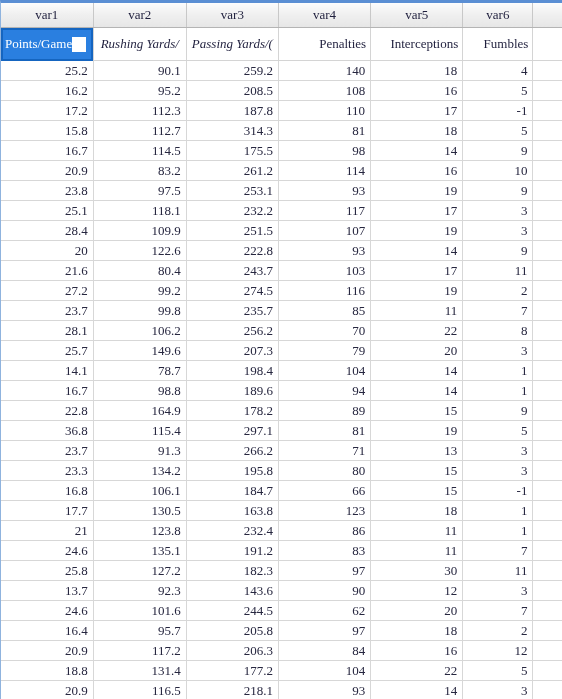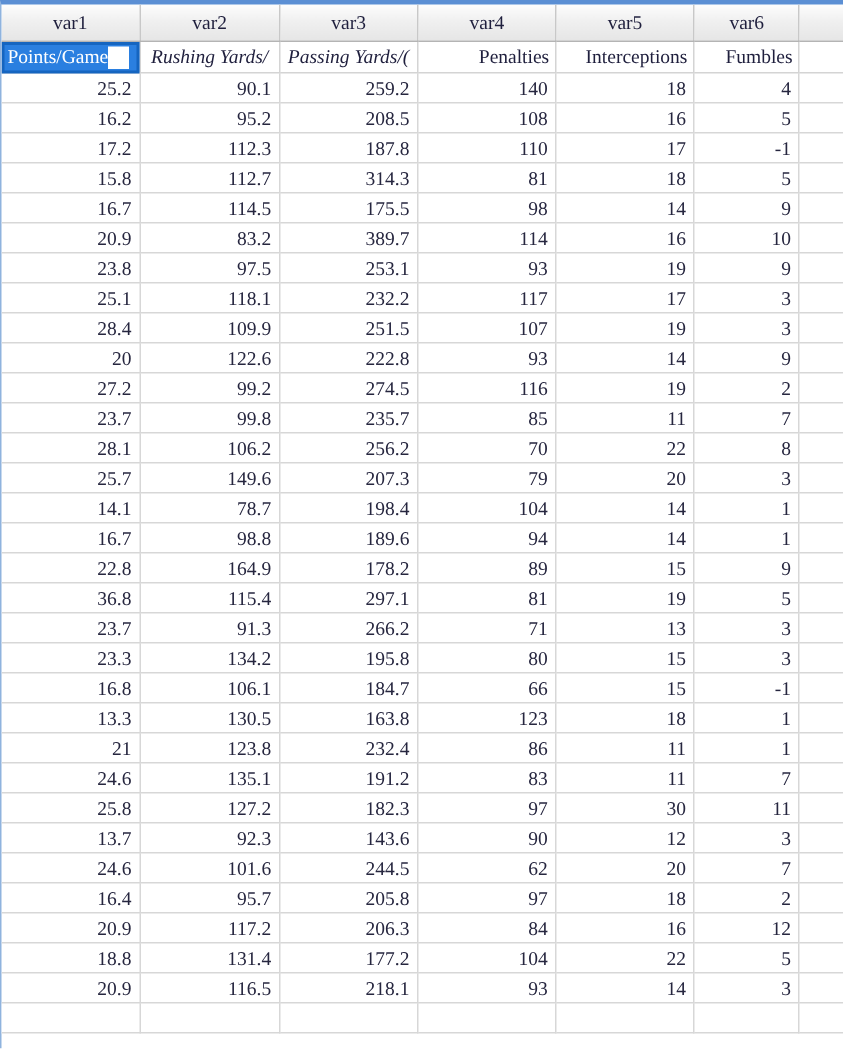--- a/index.html
+++ b/index.html
@@ -48,21 +48,21 @@
     box-sizing: border-box;
     white-space: nowrap;
     overflow: hidden;
   }
   tr.colhead th.filler {
     border-right: none;
   }
 
   
   tr.namerow td {
-    height: 21px;
+    height: 33px;
     padding: 0 4px;
     box-sizing: border-box;
     border-right: 1px solid #d4d4d4;
     border-bottom: 1px solid #d4d4d4;
     white-space: nowrap;
     overflow: hidden;
     text-align: right;
     background: #ffffff;
     font-size: 13px;
     color: #1f1f3d;
@@ -201,21 +201,21 @@
           <td>114.5</td>
           <td>175.5</td>
           <td>98</td>
           <td>14</td>
           <td>9</td>
           <td class="filler"></td>
         </tr>
         <tr class="datarow">
           <td>20.9</td>
           <td>83.2</td>
-          <td>389.7</td>
+          <td>261.2</td>
           <td>114</td>
           <td>16</td>
           <td>10</td>
           <td class="filler"></td>
         </tr>
         <tr class="datarow">
           <td>23.8</td>
           <td>97.5</td>
           <td>253.1</td>
           <td>93</td>
@@ -244,20 +244,29 @@
         <tr class="datarow">
           <td>20</td>
           <td>122.6</td>
           <td>222.8</td>
           <td>93</td>
           <td>14</td>
           <td>9</td>
           <td class="filler"></td>
         </tr>
         <tr class="datarow">
+          <td>21.6</td>
+          <td>80.4</td>
+          <td>243.7</td>
+          <td>103</td>
+          <td>17</td>
+          <td>11</td>
+          <td class="filler"></td>
+        </tr>
+        <tr class="datarow">
           <td>27.2</td>
           <td>99.2</td>
           <td>274.5</td>
           <td>116</td>
           <td>19</td>
           <td>2</td>
           <td class="filler"></td>
         </tr>
         <tr class="datarow">
           <td>23.7</td>
@@ -343,21 +352,21 @@
         <tr class="datarow">
           <td>16.8</td>
           <td>106.1</td>
           <td>184.7</td>
           <td>66</td>
           <td>15</td>
           <td>-1</td>
           <td class="filler"></td>
         </tr>
         <tr class="datarow">
-          <td>13.3</td>
+          <td>17.7</td>
           <td>130.5</td>
           <td>163.8</td>
           <td>123</td>
           <td>18</td>
           <td>1</td>
           <td class="filler"></td>
         </tr>
         <tr class="datarow">
           <td>21</td>
           <td>123.8</td>

